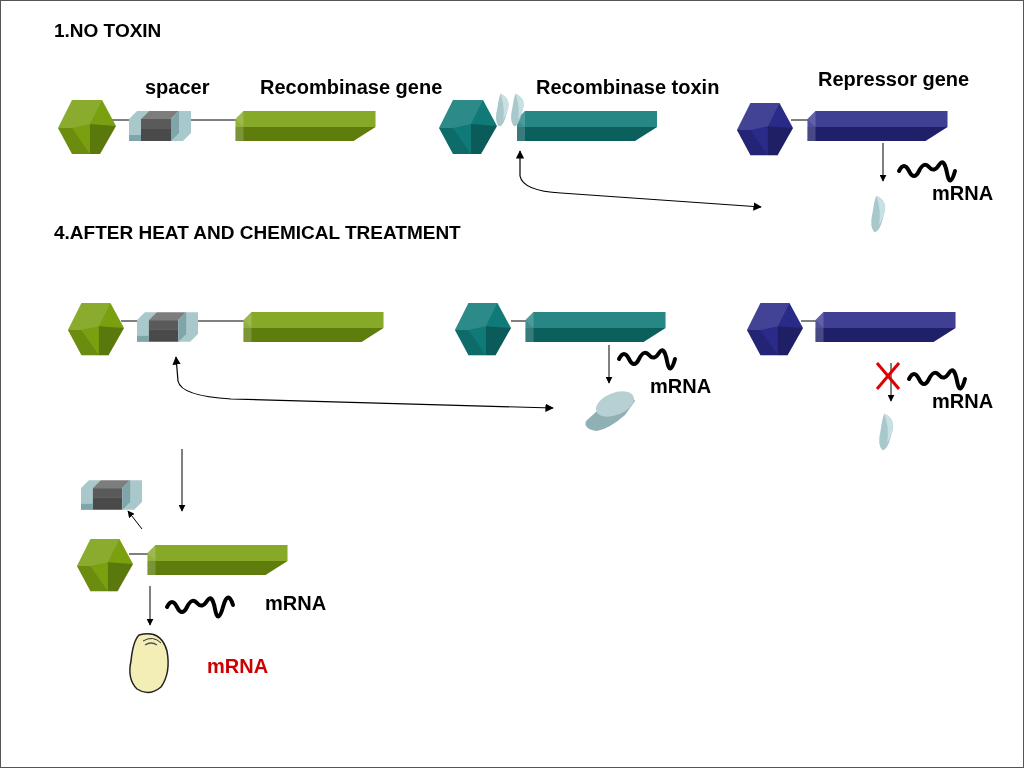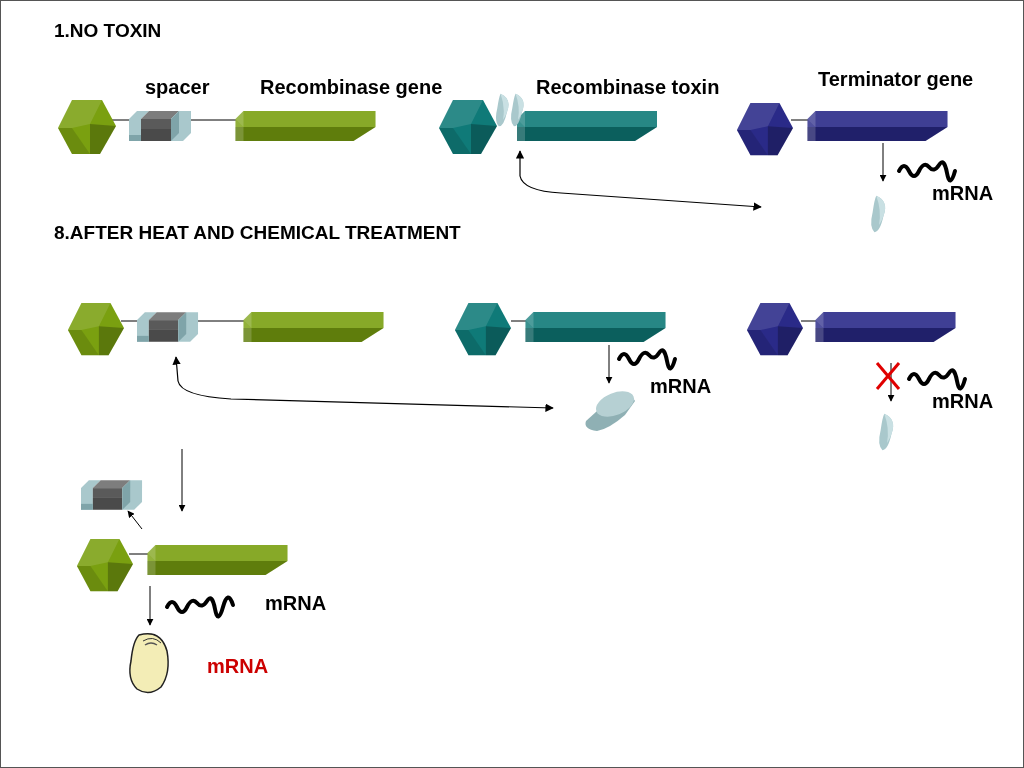--- a/index.html
+++ b/index.html
@@ -137,26 +137,26 @@
     <path d="M166,606 q5,-10 10,0 t10,0 t10,-4 t10,-2 t8,8 t8,-2 t10,-2" fill="none" stroke="#000" stroke-width="4" stroke-linecap="round"></path>
 
     <g>
       <path d="M138,634 Q160,628 166,650 Q170,672 160,686 Q148,696 136,688 Q126,678 130,660 Q132,640 138,634 z" fill="#f3edb6" stroke="#222" stroke-width="1.5"></path>
       <path d="M142,640 Q152,634 160,642" fill="none" stroke="#333" stroke-width="1"></path>
       <path d="M144,644 Q150,640 156,644" fill="none" stroke="#555" stroke-width="1.5"></path>
     </g>
   </svg>
 
   <div class="txt title" style="left:53px; top:19px;">1.NO TOXIN</div>
-  <div class="txt title" style="left:53px; top:221px;">8.AFTER HEAT AND CHEMICAL TREATMENT</div>
+  <div class="txt title" style="left:53px; top:221px;">4.AFTER HEAT AND CHEMICAL TREATMENT</div>
 
   <div class="txt label" style="left:144px; top:75px;">spacer</div>
   <div class="txt label" style="left:259px; top:75px;">Recombinase gene</div>
   <div class="txt label" style="left:535px; top:75px;">Recombinase toxin</div>
-  <div class="txt label" style="left:817px; top:67px;">Terminator gene</div>
+  <div class="txt label" style="left:817px; top:67px;">Repressor gene</div>
 
   <div class="txt label" style="left:931px; top:181px;">mRNA</div>
   <div class="txt label" style="left:649px; top:374px;">mRNA</div>
   <div class="txt label" style="left:931px; top:389px;">mRNA</div>
   <div class="txt label" style="left:264px; top:591px;">mRNA</div>
   <div class="txt label red" style="left:206px; top:654px;">mRNA</div>
 
 </div>
 
 </body></html>

